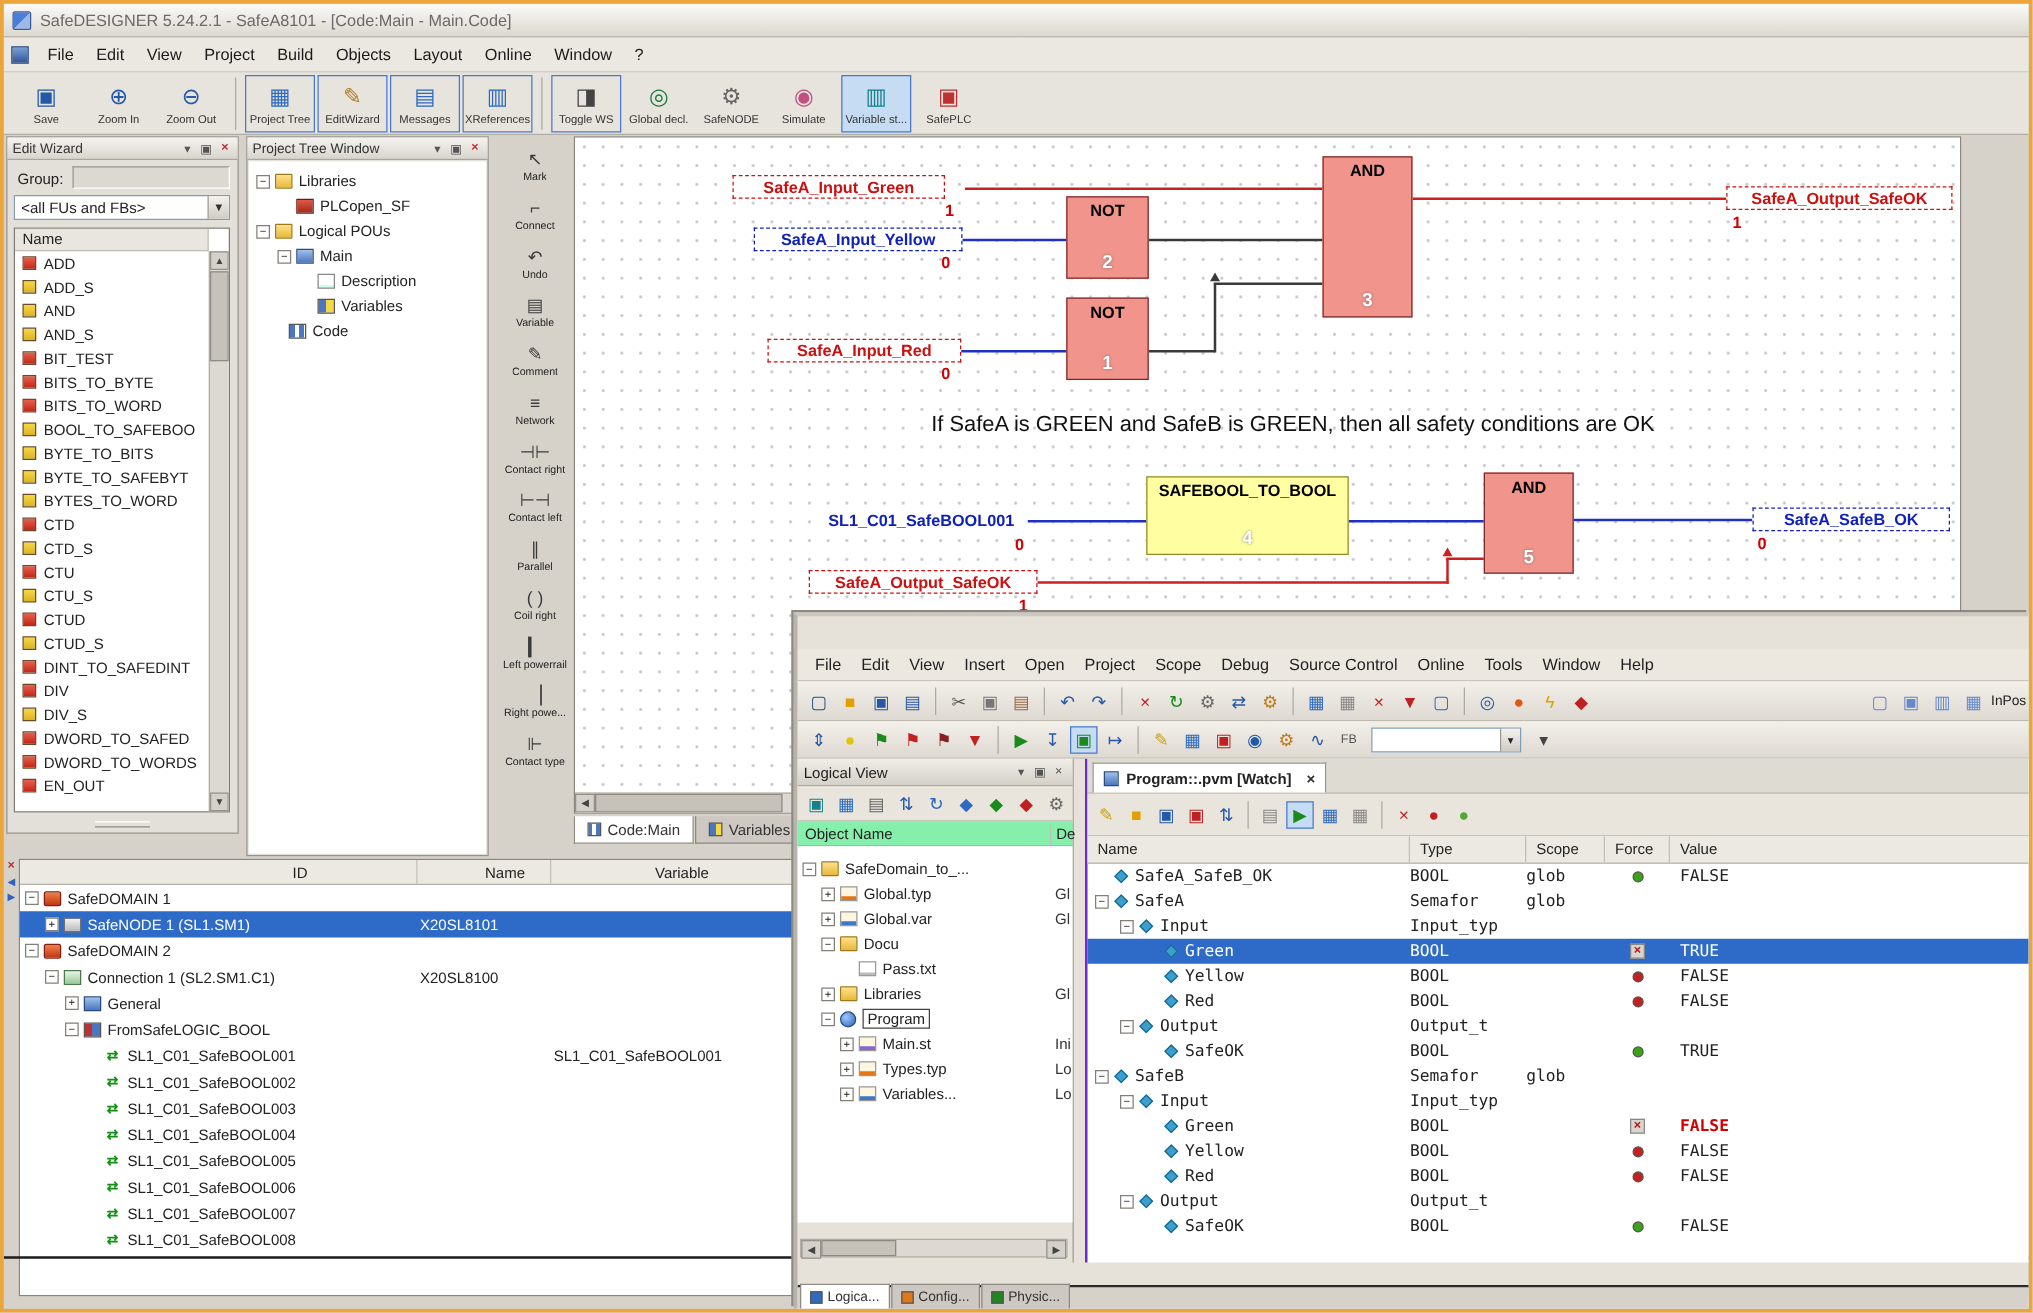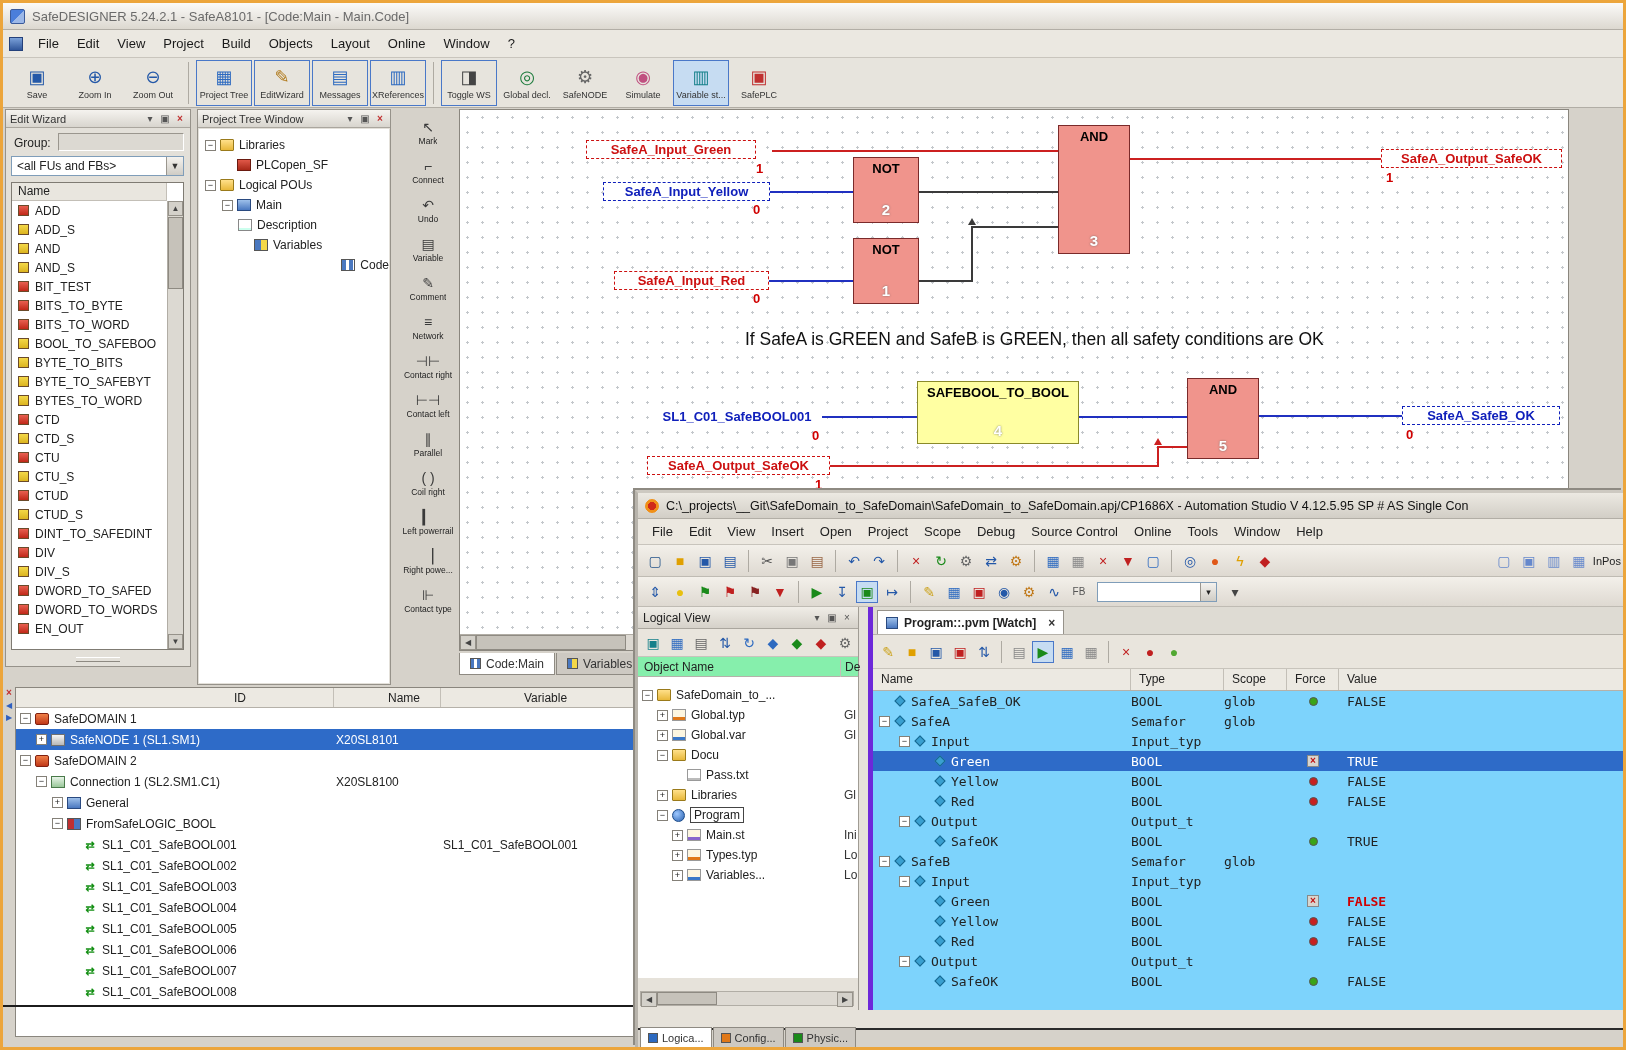--- a/index.html
+++ b/index.html
@@ -134,21 +134,21 @@
 .lvi-var{background:#fdf6e0;border:1px solid #999;box-shadow:inset 0 -3px 0 #3a78c8}
 .lvi-txt{background:#fff;border:1px solid #999;box-shadow:inset 0 -2px 0 #bbb}
 .lvi-st{background:#fdf6e0;border:1px solid #999;box-shadow:inset 0 -3px 0 #8866cc}
 .lvi-package{background:radial-gradient(circle at 35% 35%,#9ec8ff,#2a62b0);border:1px solid #1a4a8a;border-radius:50%;width:13px;height:13px}
 .lv-hscroll{position:absolute;left:2px;right:4px;bottom:4px;height:15px;background:#ddd9d2;border:1px solid #b1ada5;display:flex}
 .lv-tabs{position:absolute;left:0;bottom:0;height:20px;display:flex;gap:1px;padding-left:2px}
 .lvtab{display:flex;align-items:center;gap:4px;padding:0 7px;font-size:11px;background:#cdc9c2;border:1px solid #8e8a82;border-bottom:none;color:#333}
 .lvtab.act{background:#fff}
 .lvtab-ico{width:10px;height:10px;border:1px solid #555}
 
-.watch{position:absolute;left:230px;top:114px;right:0;bottom:37px;background:#7dd3fc;border-left:5px solid #6d28d9}
+.watch{position:absolute;left:230px;top:114px;right:0;bottom:37px;background:#ffffff;border-left:2px solid #6d28d9}
 .watch-tabbar{height:28px;background:#dedbd3;border-bottom:1px solid #b5b1a9;display:flex;align-items:flex-end;padding-left:4px}
 .watch-tab{display:flex;align-items:center;gap:6px;height:24px;background:#fff;border:1px solid #96928a;border-bottom:none;padding:0 8px;font-size:12px;font-weight:bold}
 .watch-tab .w-ico{width:12px;height:12px;background:linear-gradient(#9ec0ea,#4a78c0);border:1px solid #2a4a80}
 .watch-tab .w-close{color:#333;font-weight:bold;margin-left:6px}
 .watch-tools{height:34px;display:flex;align-items:center;gap:2px;padding-left:4px;background:#e9e5dd;border-bottom:1px solid #c8c4bc}
 .watch-colhdr{height:22px;display:flex;background:#ece9e2;border-bottom:1px solid #b5b1a9;font-size:12px}
 .wh{padding:3px 0 0 8px;border-right:1px solid #c3bfb7;height:100%}
 .wh0{width:258px}.wh1{width:93px}.wh2{width:63px}.wh3{width:52px}.wh4{flex:1;border-right:none}
 .w-row{height:20px;display:flex;align-items:center;font-size:13px}
 .w-row.sel{background:#2e6bc8;color:#fff}
@@ -385,31 +385,31 @@
         <div class="pt-row" style="padding-left: 6px;">
           <span class="xpd">−</span>
           <span class="ti ti-folder"></span>
           <span>Logical POUs</span>
         </div>
         <div class="pt-row" style="padding-left: 23px;">
           <span class="xpd">−</span>
           <span class="ti ti-pou"></span>
           <span>Main</span>
         </div>
-        <div class="pt-row" style="padding-left: 24px;">
+        <div class="pt-row" style="padding-left: 40px;">
           <span class="xpd-sp"></span>
           <span class="ti ti-doc"></span>
           <span>Description</span>
         </div>
         <div class="pt-row" style="padding-left: 40px;">
           <span class="xpd-sp"></span>
           <span class="ti ti-vars"></span>
           <span>Variables</span>
         </div>
-        <div class="pt-row" style="padding-left: 17px; justify-content: flex-end;">
+        <div class="pt-row" style="padding-left: 17px;">
           <span class="xpd-sp"></span>
           <span class="ti ti-code"></span>
           <span>Code</span>
         </div>
       </div>
   </div>
 
   <div class="toolstrip" id="toolstrip">
       <div class="ts-btn">
         <div class="ts-ico">↖</div>
@@ -656,24 +656,20 @@
             <span class="xpd-sp"></span>
             <span class="ti bpi-signal">⇄</span>
             <span>SL1_C01_SafeBOOL008</span>
           </div>
         </div>
     </div>
     <div class="bp-line"></div>
   </div>
 
   <div class="as-window">
-    <div class="as-titlebar">
-      <span class="as-flower"></span>
-      <span>C:\_projects\__Git\SafeDomain_to_SafeDomain\SafeDomain_to_SafeDomain.apj/CP1686X - Automation Studio V 4.12.5.95 SP # AS Single Con</span>
-    </div>
     <div class="as-menubar" id="as-menubar">
         <span class="mi">File</span>
         <span class="mi">Edit</span>
         <span class="mi">View</span>
         <span class="mi">Insert</span>
         <span class="mi">Open</span>
         <span class="mi">Project</span>
         <span class="mi">Scope</span>
         <span class="mi">Debug</span>
         <span class="mi">Source Control</span>

